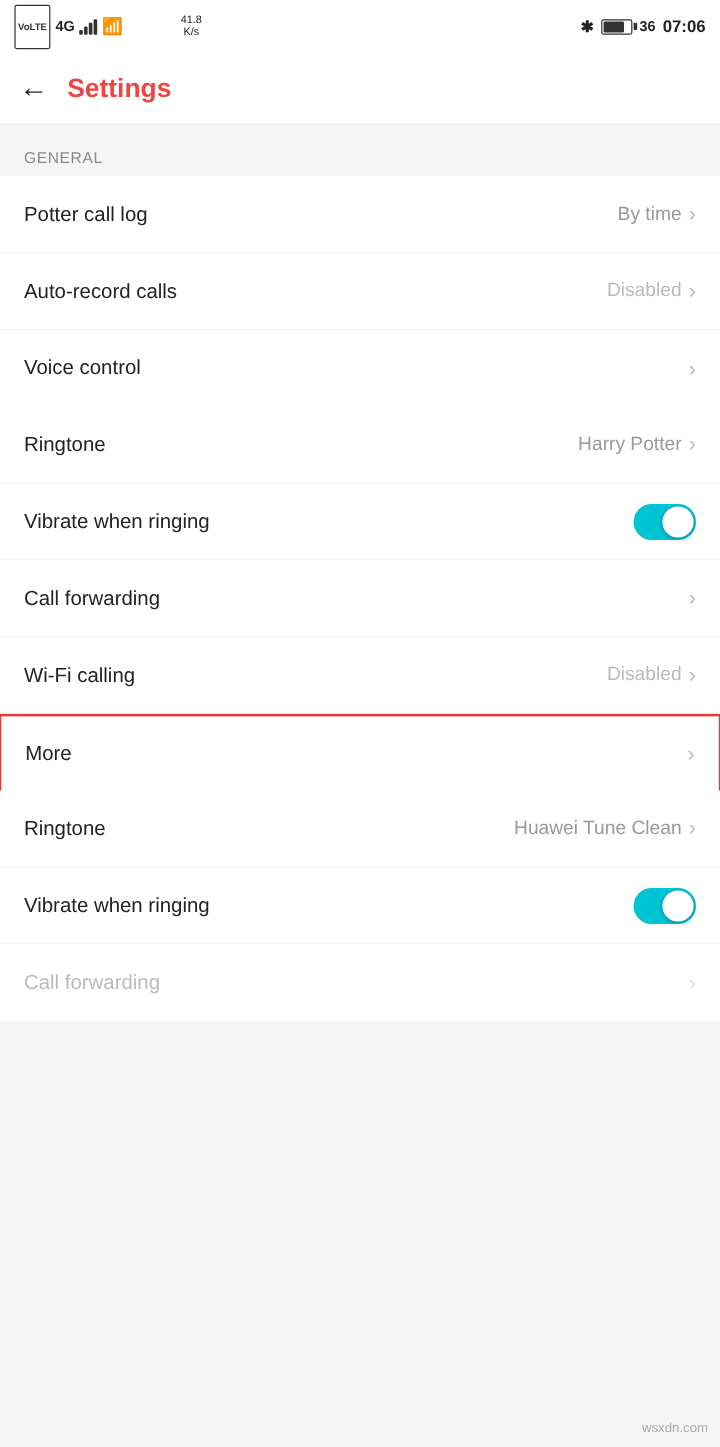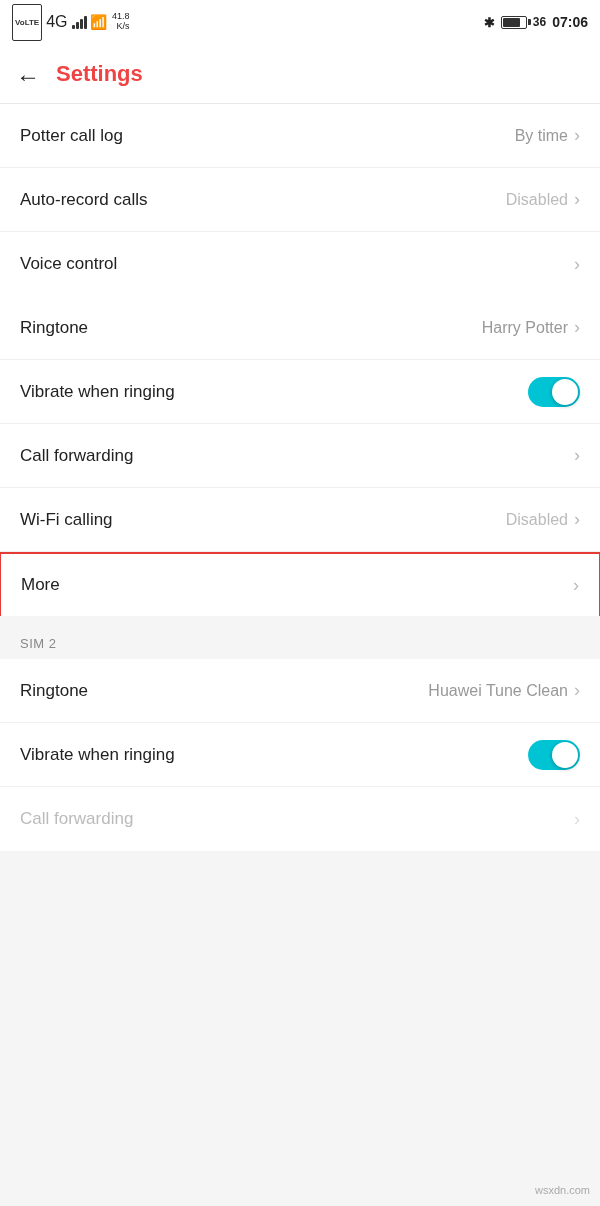--- a/index.html
+++ b/index.html
@@ -55,21 +55,22 @@
       background: #333;
       border-radius: 1px;
     }
     .wifi-icon {
       font-size: 14px;
     }
     .speed-text {
       font-size: 9px;
       font-weight: 500;
       line-height: 1.1;
-      text-align: right;
+      text-align: center;
+      margin-left: 44px;
     }
     .battery-icon {
       border: 1.5px solid #333;
       border-radius: 2px;
       width: 26px;
       height: 13px;
       position: relative;
       display: flex;
       align-items: center;
       padding: 1px;
@@ -213,21 +214,21 @@
       font-size: 11px;
       color: #aaa;
     }
   </style>
 </head>
 <body>
 
 <div class="status-bar">
   <div class="status-left">
     <span class="volte-badge">VoLTE</span>
-    <span style="font-size:16px; font-weight:400;">4G</span>
+    <span style="font-size:12px; font-weight:700;">4G</span>
     <div class="signal-bars">
       <div class="bar" style="height:4px;"></div>
       <div class="bar" style="height:7px;"></div>
       <div class="bar" style="height:10px;"></div>
       <div class="bar" style="height:13px;"></div>
     </div>
     <span class="wifi-icon">📶</span>
     <div class="speed-text">
       <div>41.8</div>
       <div>K/s</div>
@@ -243,20 +244,21 @@
   </div>
 </div>
 
 <div class="header">
   <span class="back-arrow">←</span>
   <span class="header-title">Settings</span>
 </div>
 
 <div class="content" id="settings-content">
 <div class="section">
+      <div class="section-header">GENERAL</div>
       <div class="section-body">
         <div class="settings-row">
           <div class="row-left">Potter call log</div>
           <div class="row-right">
             <span>By time</span>
             <span class="chevron">›</span>
           </div>
         </div>
         <div class="settings-row">
           <div class="row-left">Auto-record calls</div>
@@ -305,21 +307,20 @@
         </div>
         <div class="settings-row highlighted-row">
           <div class="row-left">More</div>
           <div class="row-right">
             <span class="chevron">›</span>
           </div>
         </div>
       </div>
     </div>
     <div class="section">
-      <div class="section-header">SIM 2</div>
       <div class="section-body">
         <div class="settings-row">
           <div class="row-left">Ringtone</div>
           <div class="row-right">
             <span>Huawei Tune Clean</span>
             <span class="chevron">›</span>
           </div>
         </div>
         <div class="settings-row">
           <div class="row-left">Vibrate when ringing</div>

